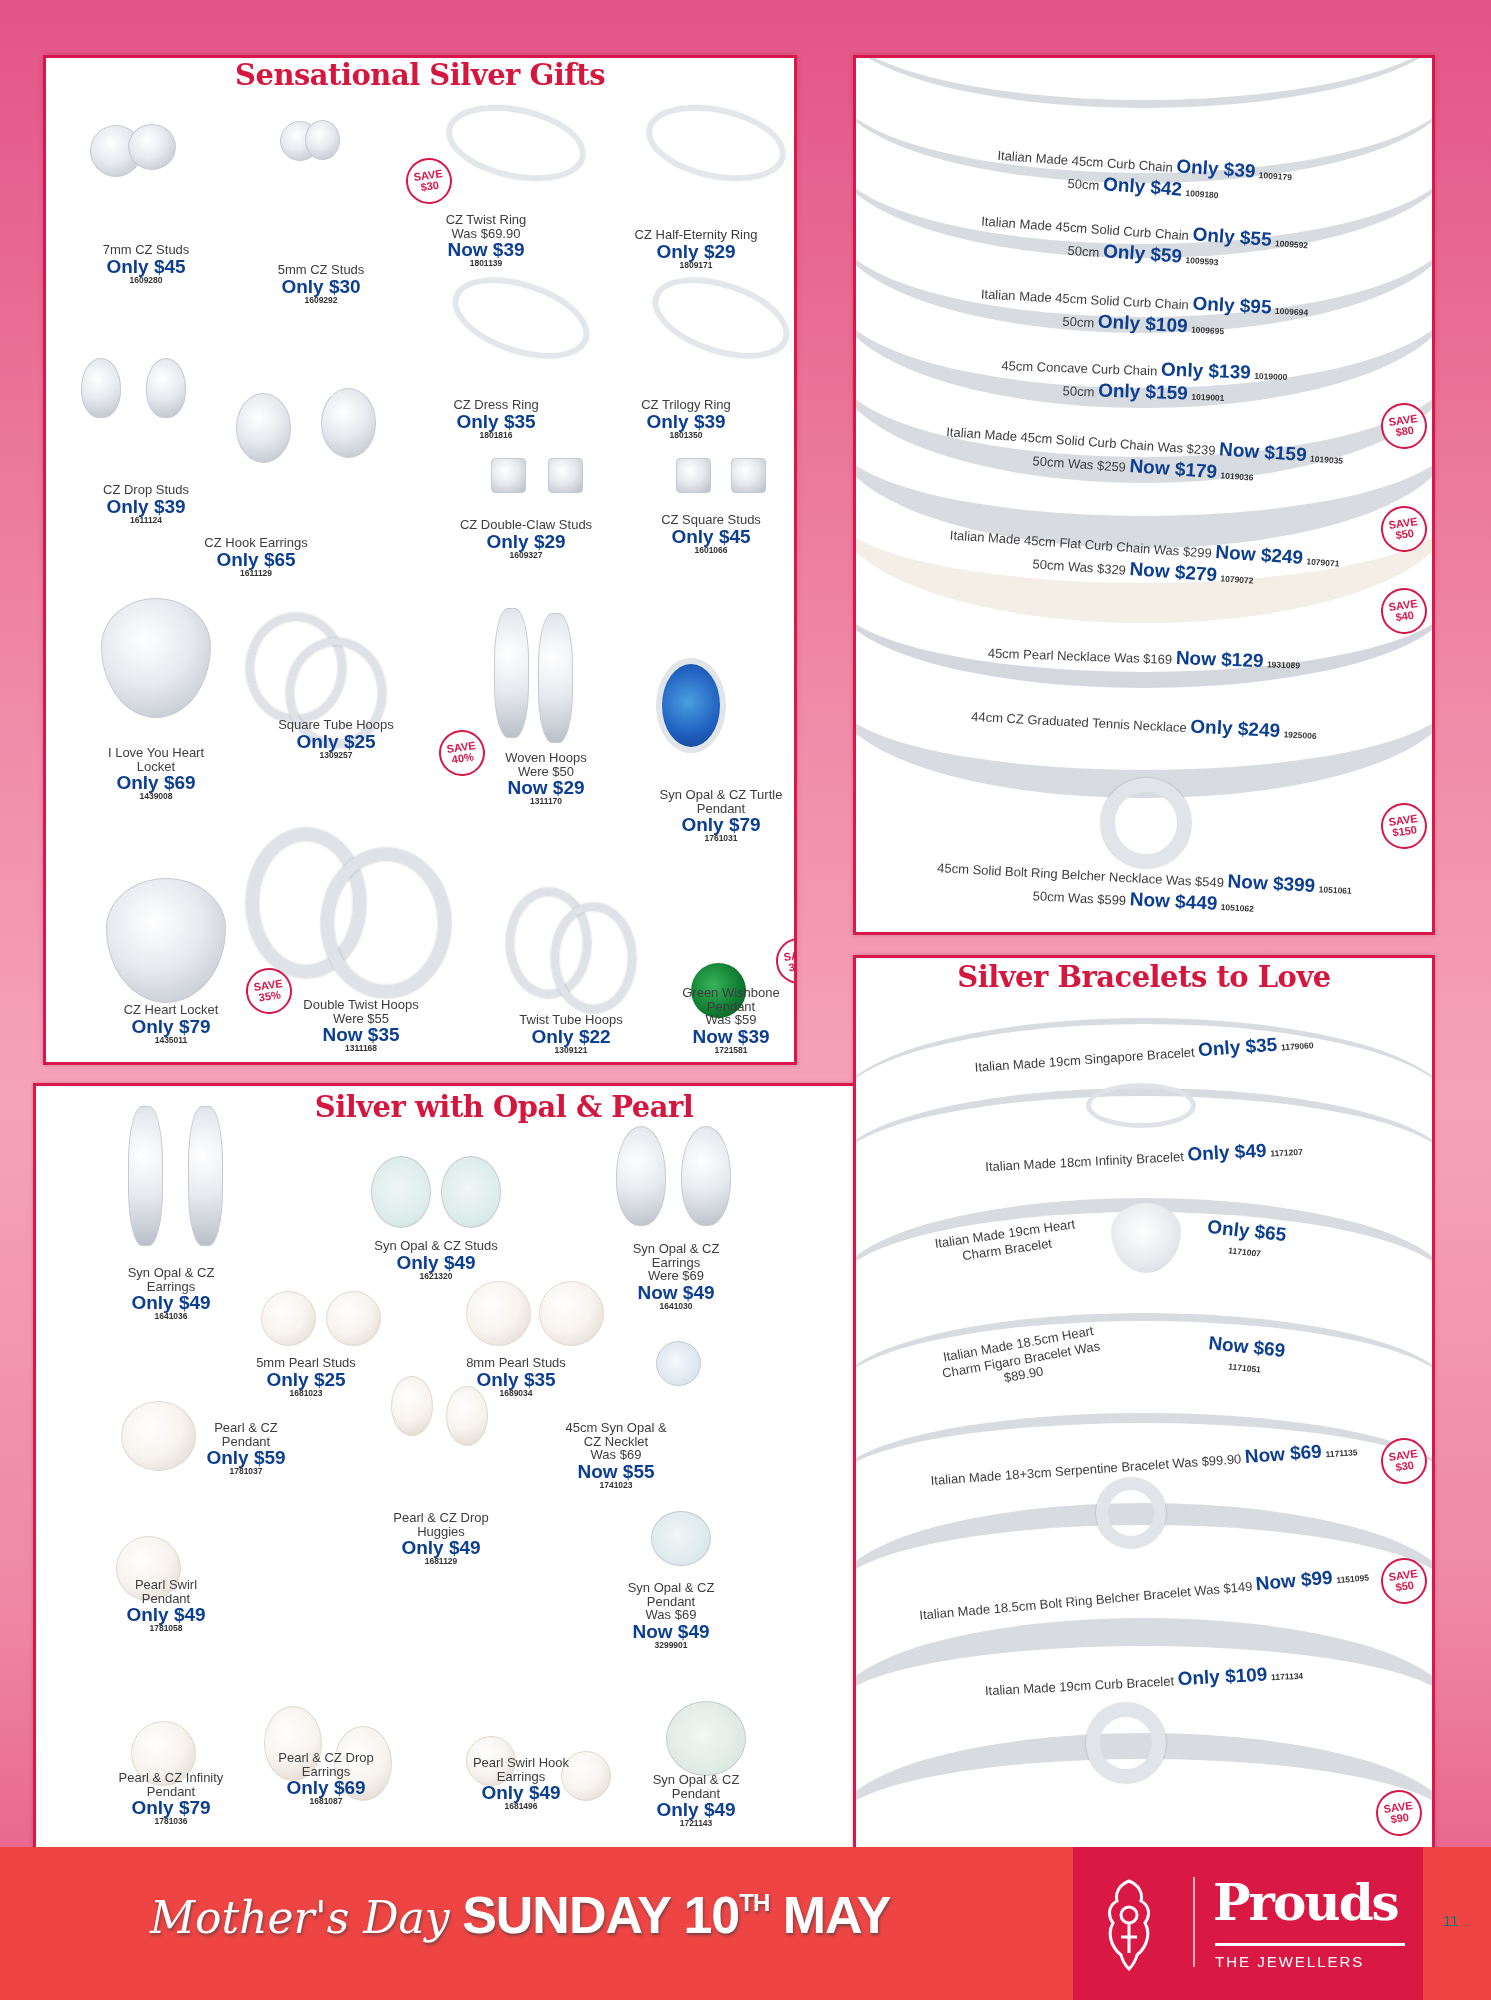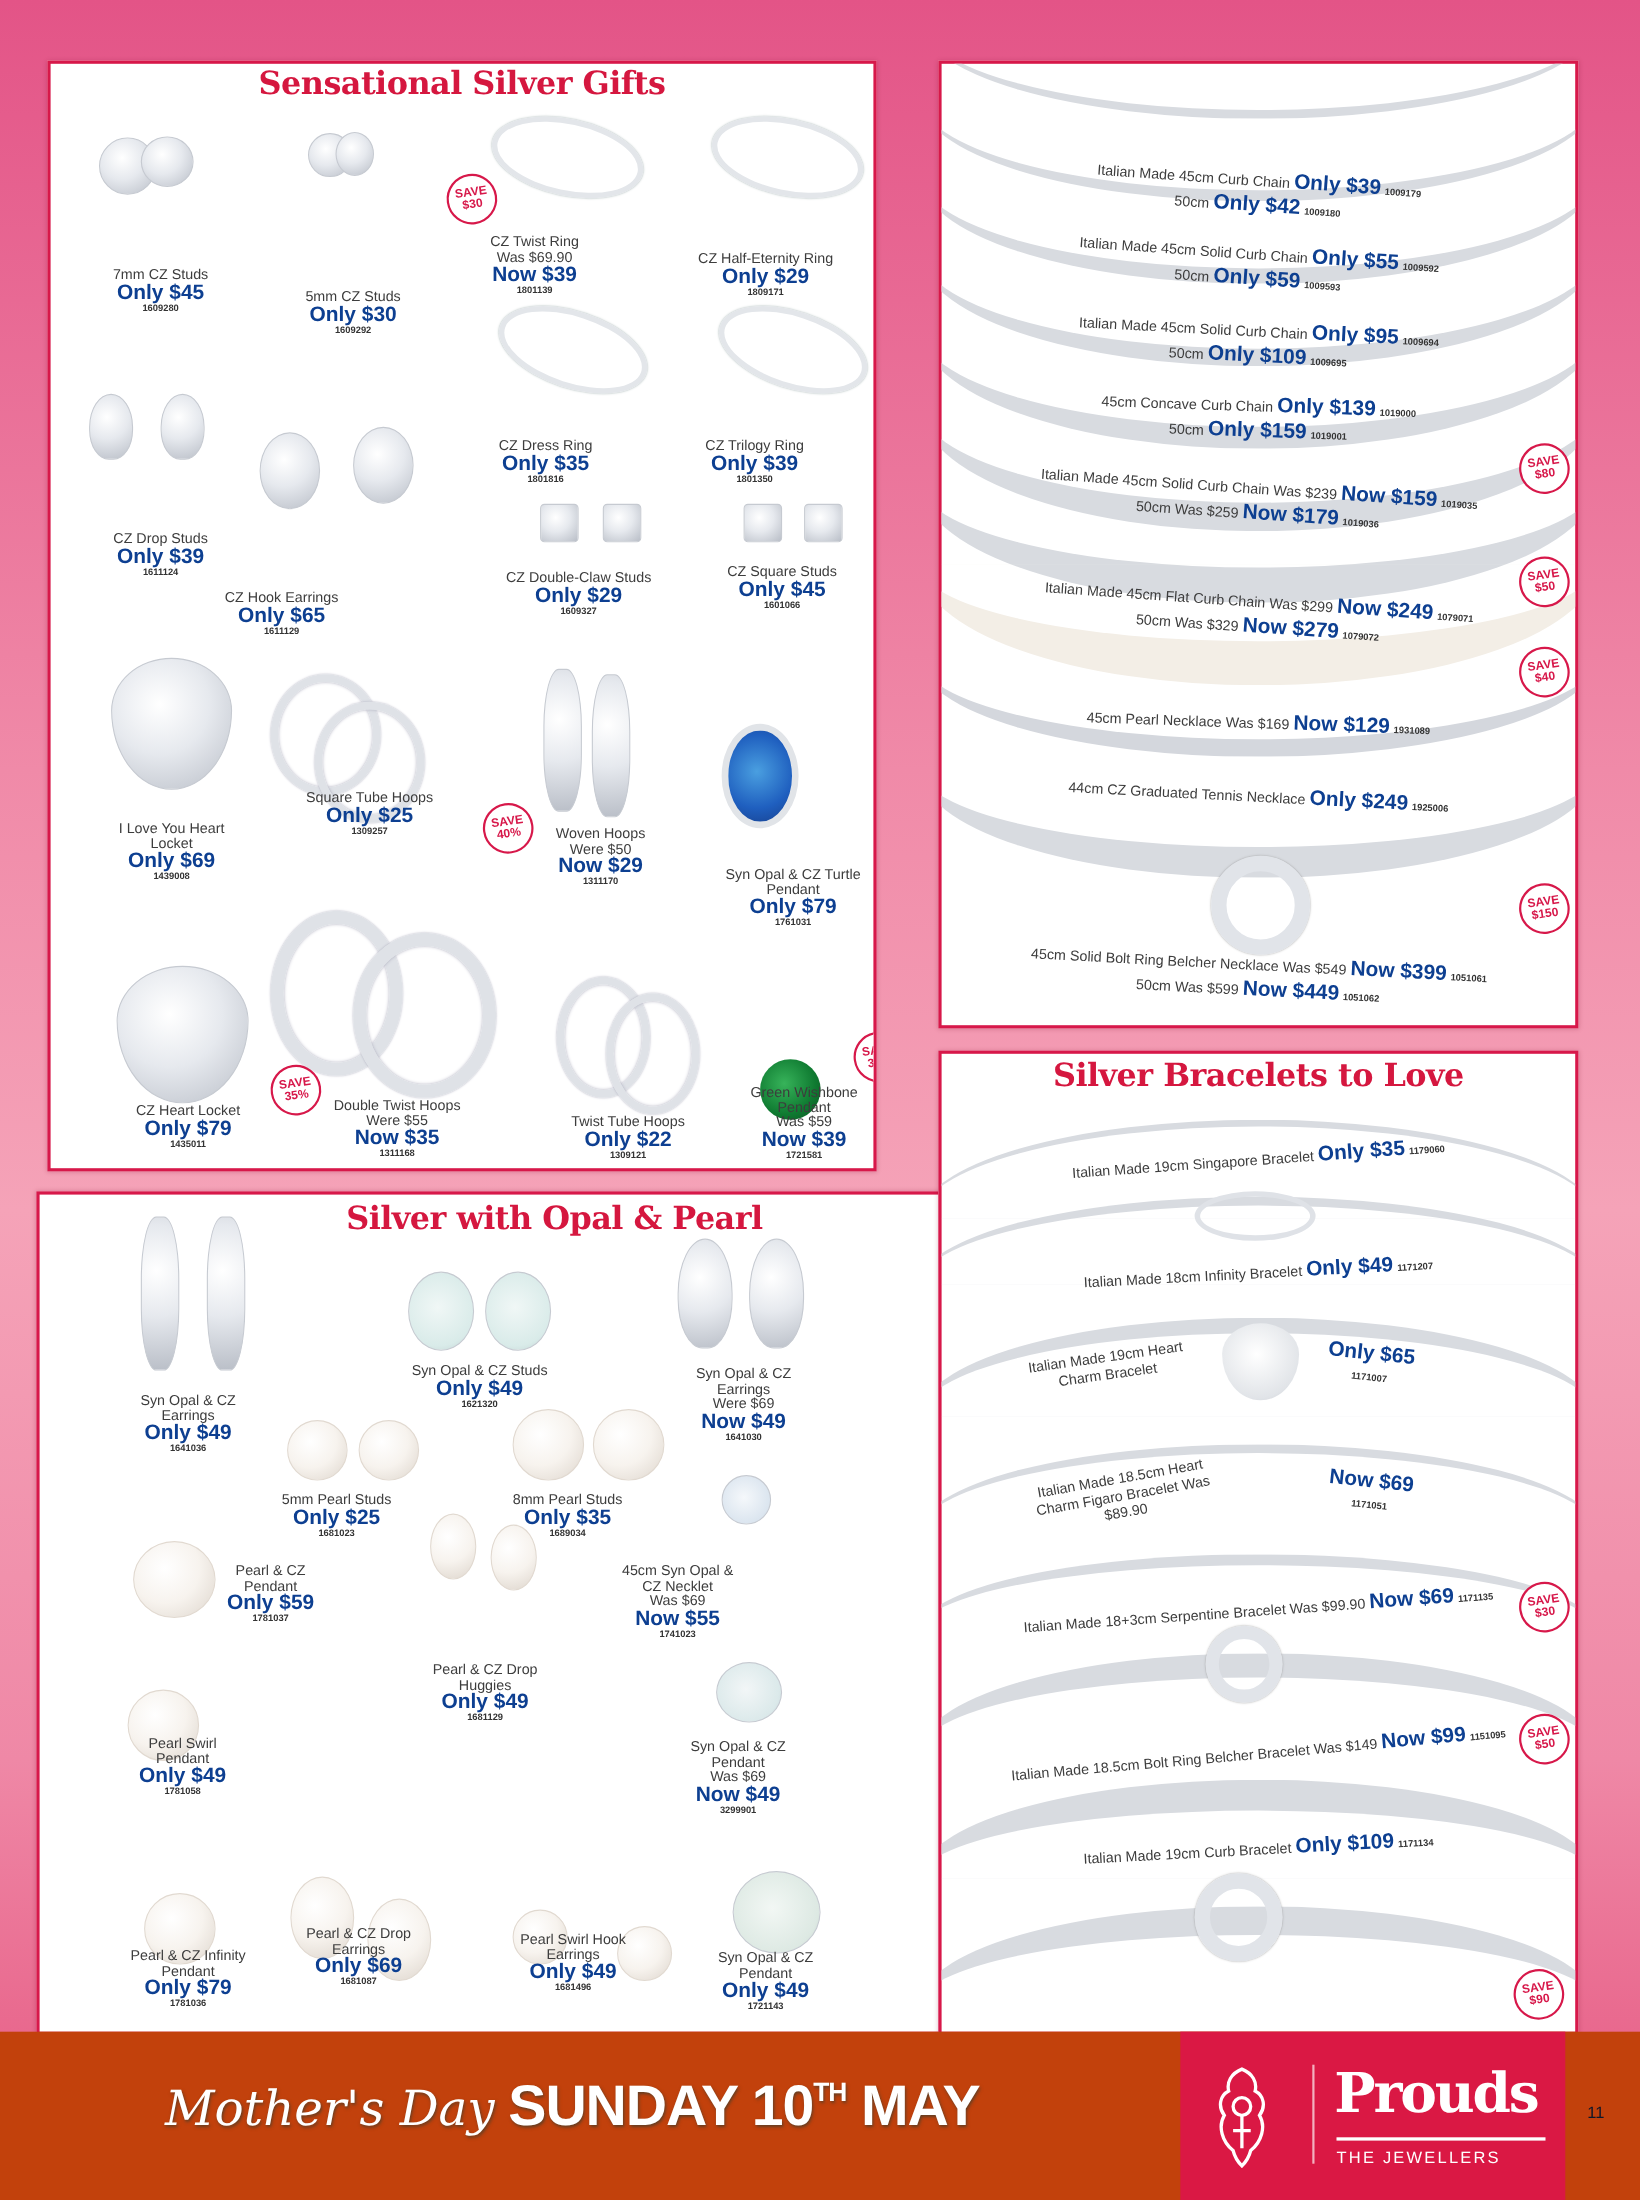--- a/index.html
+++ b/index.html
@@ -94,21 +94,21 @@
     color: #3d3d3d;
     font-size: 13px;
     line-height: 1.2;
   }
   .neck-line .p { font-size: 19px; font-weight: bold; color: #0d3f91; }
   .neck-line .s { font-size: 8.5px; font-weight: bold; color: #333; }
   
   .footer {
     position: absolute;
     left: 0; top: 1847px; width: 1491px; height: 153px;
-    background: #c2410c;
+    background: #ef4444;
   }
   .footer-text {
     position: absolute;
     left: 150px; top: 38px;
     color: #ffffff;
     font-family: "Liberation Sans", sans-serif;
     text-shadow: 1px 2px 3px rgba(0,60,60,0.5);
     white-space: nowrap;
   }
   .footer-script {
@@ -141,21 +141,21 @@
   .brand-rule { position: absolute; left: 142px; top: 96px; width: 190px; height: 3px; background: #fff; }
   .brand-sub {
     position: absolute; left: 142px; top: 106px;
     color: #fff;
     font-family: "Liberation Sans", sans-serif;
     font-size: 15px;
     letter-spacing: 2px;
   }
   .page-num {
     position: absolute; left: 1443px; top: 1912px;
-    color: #0f172a;
+    color: #0f766e;
     font-family: "Liberation Sans", sans-serif;
     font-size: 15px;
   }
 </style>
 </head>
 <body>
 
 <div class="panel" style="left:43px; top:55px; width:754px; height:1010px;">
   <div class="panel-title" style="top:0px;">Sensational Silver Gifts</div>
 

